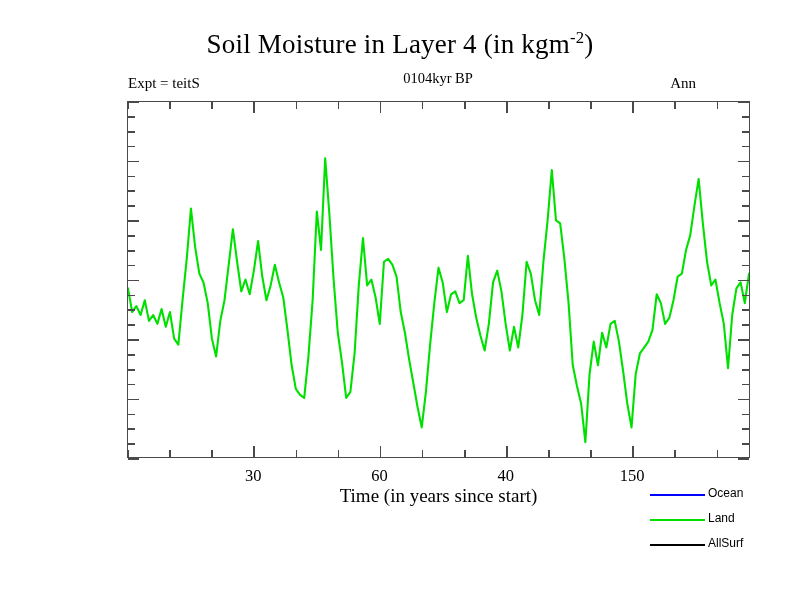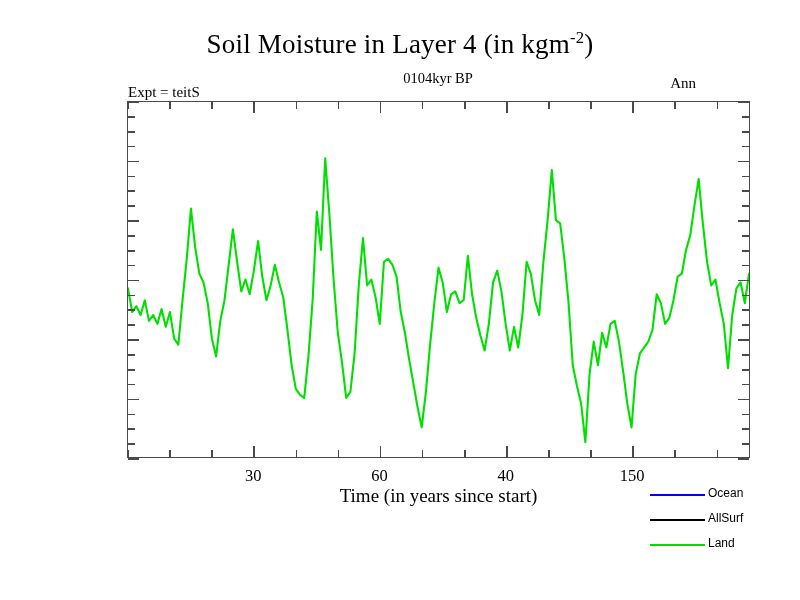--- a/index.html
+++ b/index.html
@@ -32,21 +32,20 @@
     white-space: nowrap;
   }
   #plot-title sup { font-size: 0.62em; vertical-align: super; }
 
   #expt-label {
     position: absolute;
     left: 128px;
     top: 75px;
     font-size: 15px;
     white-space: nowrap;
-    margin-top: 9px;
   }
   #period-label {
     position: absolute;
     left: 0;
     top: 70px;
     width: 800px;
     text-align: center;
     font-size: 14.5px;
     white-space: nowrap;
     margin-left: 38px;
@@ -246,22 +245,22 @@
       <div class="xlabel-text" style="left: 505.851px;">40</div>
       <div class="xlabel-text" style="left: 632.135px;">150</div>
     </div>
 
   <div id="legend">
       <div class="legend-row">
         <div class="legend-line" style="background: rgb(0, 0, 255);"></div>
         <div class="legend-text">Ocean</div>
       </div>
       <div class="legend-row">
+        <div class="legend-line" style="background: rgb(0, 224, 0);"></div>
+        <div class="legend-text">Land</div>
+      </div>
+      <div class="legend-row">
         <div class="legend-line" style="background: rgb(0, 0, 0);"></div>
         <div class="legend-text">AllSurf</div>
       </div>
-      <div class="legend-row">
-        <div class="legend-line" style="background: rgb(0, 224, 0);"></div>
-        <div class="legend-text">Land</div>
-      </div>
     </div>
 
 </div>
 
 </body></html>

